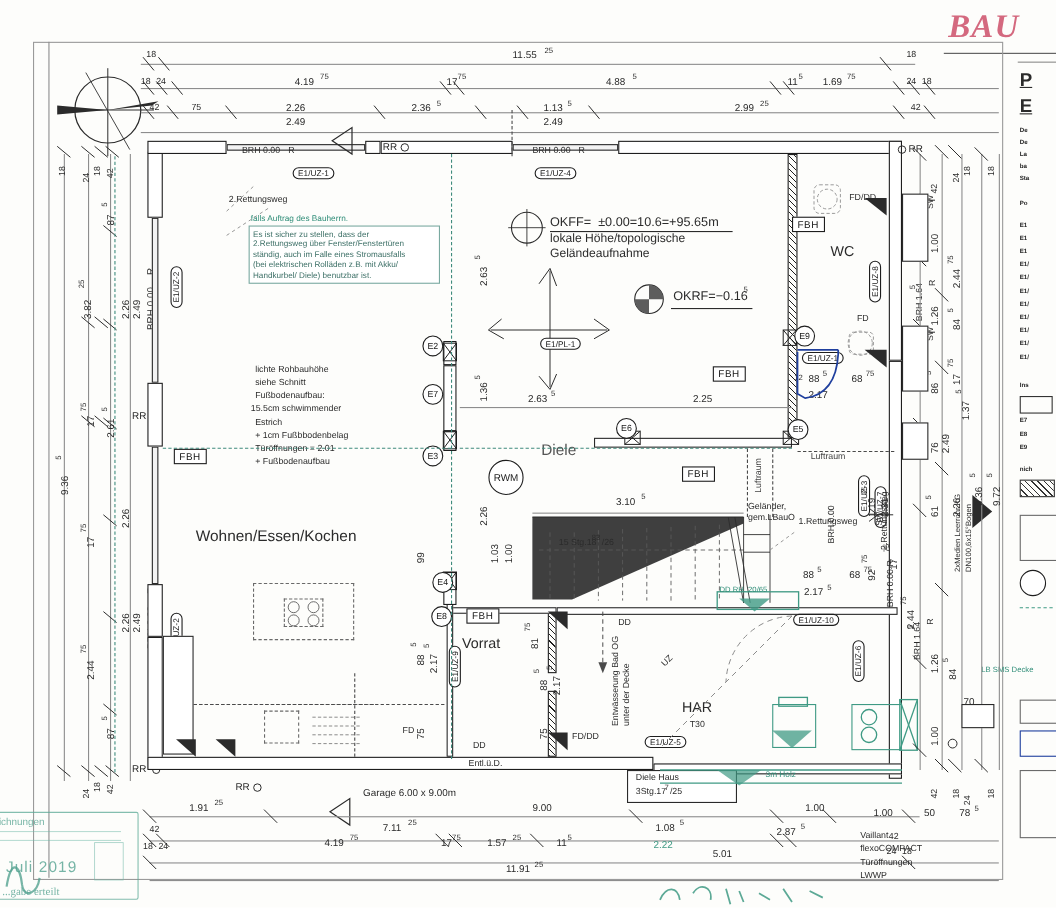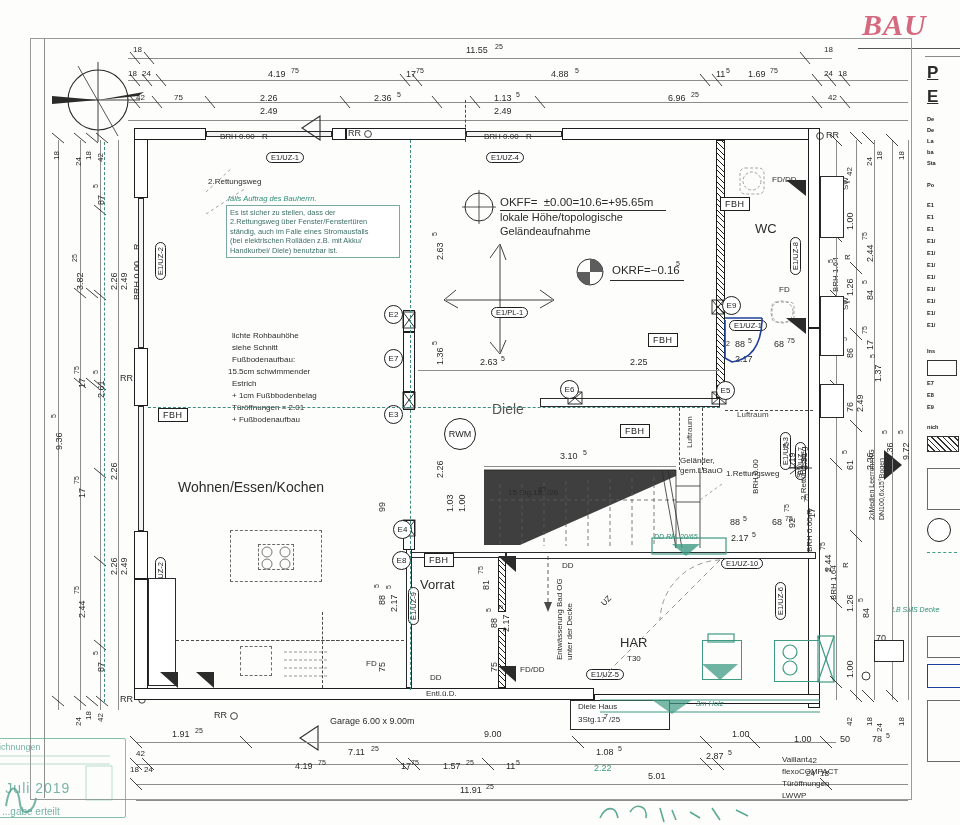--- a/index.html
+++ b/index.html
@@ -34,21 +34,21 @@
 
   
   .boxlabel{position:absolute;border:1px solid #1e1e1e;padding:1px 4px;font-size:9px;background:#fff;letter-spacing:0.5px;}
   .pill{position:absolute;border:1px solid #1e1e1e;border-radius:7px;padding:0px 4px;font-size:7.5px;background:#fff;white-space:nowrap;}
   .circlelbl{position:absolute;border:1px solid #1e1e1e;border-radius:50%;
     display:flex;align-items:center;justify-content:center;font-size:8px;background:#fff;}
 
   
   .notebox{position:absolute;border:0.8px solid #7aa9a0;background:rgba(255,255,255,0.85);
     padding:2px 3px;font-size:7.4px;line-height:1.28;color:#3c6f66;}
-  .hw{color:#2f8d78;font-style:italic;text-align:center;}
+  .hw{color:#2f8d78;text-align:center;}
 
   
   .stamp{position:absolute;border:1.4px solid #5aa896;color:#4f9e8c;opacity:.75;}
   .stamptxt{position:absolute;color:#55a391;opacity:.8;font-family:"Liberation Sans",sans-serif;}
 
   
   .tb{position:absolute;left:925px;top:0;width:35px;height:825px;overflow:hidden;}
   .tbrow{font-size:5.6px;color:#222;font-weight:bold;white-space:nowrap;}
 
   .logo{position:absolute;font-family:Liberation Serif, serif;font-style:italic;font-weight:bold;
@@ -130,21 +130,21 @@
   <div class="txt sm" style="left:824px;top:70px;">24</div>
   <div class="txt sm" style="left:838px;top:70px;">18</div>
 
   <div class="txt sm" style="left:136px;top:94px;">42</div>
   <div class="txt sm" style="left:174px;top:94px;">75</div>
   <div class="txt md" style="left:260px;top:94px;">2.26</div>
   <div class="txt md" style="left:374px;top:94px;">2.36</div>
   <div class="txt tiny" style="left:397px;top:91px;">5</div>
   <div class="txt md" style="left:494px;top:94px;">1.13</div>
   <div class="txt tiny" style="left:516px;top:91px;">5</div>
-  <div class="txt md" style="left:668px;top:94px;">6.96</div>
+  <div class="txt md" style="left:668px;top:94px;">2.99</div>
   <div class="txt tiny" style="left:691px;top:91px;">25</div>
   <div class="txt sm" style="left:828px;top:94px;">42</div>
 
   <div class="txt md" style="left:260px;top:107px;">2.49</div>
   <div class="txt md" style="left:494px;top:107px;">2.49</div>
 
   <div class="vline" style="left:58px;top:140px;height:570px;"></div>
   <div class="vline" style="left:80px;top:140px;height:570px;"></div>
   <div class="vline" style="left:100px;top:140px;height:570px;"></div>
   <div class="vline" style="left:118px;top:140px;height:570px;"></div>
@@ -751,21 +751,21 @@
   <div class="txt md" style="left:330px;top:717px;">Garage 6.00 x 9.00m</div>
 
   <div class="txt sm" style="left:782px;top:756px;">Vaillant</div>
   <div class="txt sm" style="left:782px;top:768px;">flexoCOMPACT</div>
   <div class="txt sm" style="left:782px;top:780px;">Türöffnungen</div>
   <div class="txt sm" style="left:782px;top:792px;">LWWP</div>
 
   <div class="stamp" style="left:-46px;top:738px;width:170px;height:78px;border-radius:2px;"></div>
   <div class="stamptxt" style="left:-44px;top:742px;font-size:9px;">...stellenzeichnungen</div>
   <div class="stamptxt" style="left:-22px;top:780px;font-size:14px;letter-spacing:1px;">0 8  Juli  2019</div>
-  <div class="stamptxt" style="left:2px;top:806px;font-size:10px;">...gabe erteilt</div>
+  <div class="stamptxt" style="left:2px;top:806px;font-size:10px;font-family:Liberation Serif, serif;">...gabe erteilt</div>
   <svg style="left:0;top:0;" width="200" height="825">
     <path d="M6,806 C10,780 18,786 20,804 C22,818 34,812 36,798" fill="none" stroke="#55a391" stroke-width="2" opacity="0.8"></path>
   </svg>
   <svg style="left:0;top:0;" width="200" height="825">
     <g stroke="#6fb8a7" stroke-width="0.8" opacity="0.6" fill="none">
       <line x1="-40" y1="756" x2="110" y2="756"></line>
       <line x1="-40" y1="764" x2="110" y2="764"></line>
       <rect x="86" y="766" width="26" height="34"></rect>
     </g>
   </svg>

